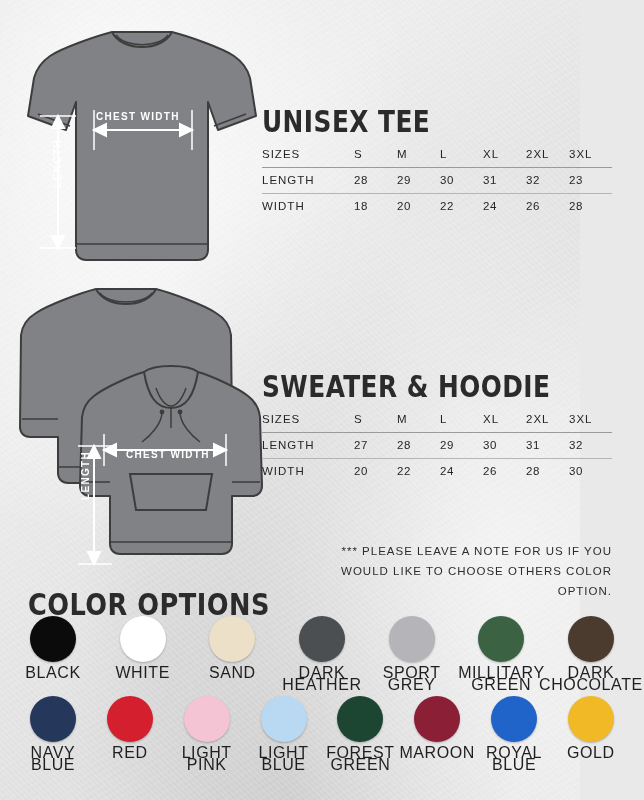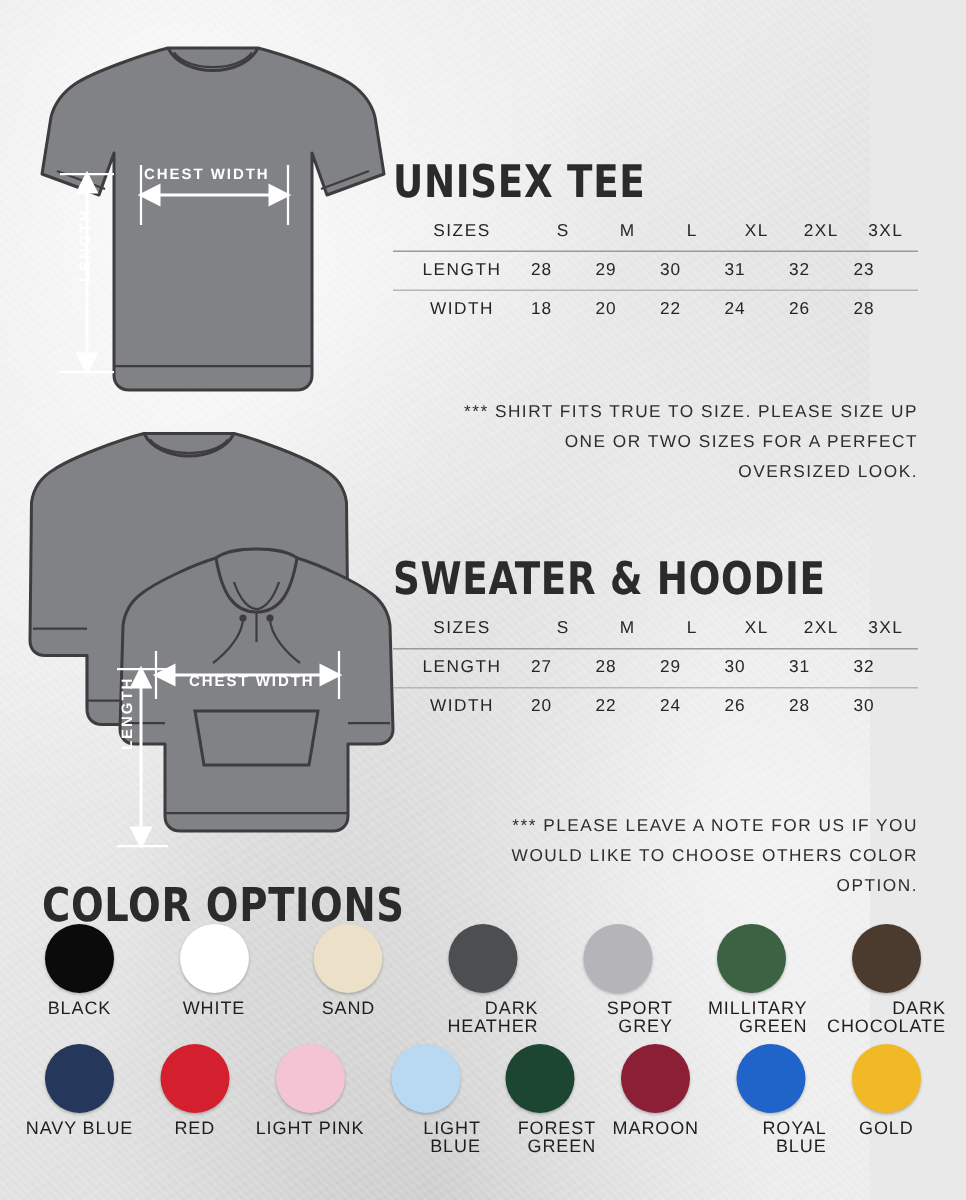--- a/index.html
+++ b/index.html
@@ -56,21 +56,21 @@
     color: #262626;
     letter-spacing: .6px;
   }
   #unisex-table { left: 262px; top: 142px; }
   #sweater-table { left: 262px; top: 407px; }
   .size-table table {
     border-collapse: collapse;
     width: 100%;
   }
   .size-table th, .size-table td {
-    text-align: center;
+    text-align: left;
     padding: 6px 0 7px 0;
     font-weight: normal;
   }
   .size-table thead th {
     border-bottom: 1px solid #9a9a9a;
     font-size: 11.5px;
     letter-spacing: 1px;
   }
   .size-table tbody tr td {
     border-bottom: 1px solid #b5b5b5;
@@ -132,23 +132,23 @@
     align-items: center;
   }
   .swatch {
     width: 46px;
     height: 46px;
     border-radius: 50%;
     box-shadow: 0 1px 2px rgba(0,0,0,.25);
   }
   .swatch-label {
     margin-top: 5px;
-    font-size: 12px;
+    font-size: 16px;
     letter-spacing: .6px;
-    text-align: right;
+    text-align: center;
     color: #1f1f1f;
     line-height: 11.5px;
     text-transform: uppercase;
   }
 </style>
 </head>
 <body>
 
 <div class="page">
   <div class="grain"></div>
@@ -257,21 +257,20 @@
           <td class="cell">20</td>
           <td class="cell">22</td>
           <td class="cell">24</td>
           <td class="cell">26</td>
           <td class="cell">28</td>
         </tr>
       </tbody>
     </table>
   </div>
 
-  <div class="note" id="note-1">*** SHIRT FITS TRUE TO SIZE. PLEASE SIZE UP ONE OR TWO SIZES FOR A PERFECT OVERSIZED LOOK.</div>
 
   <div class="head" id="sweater-title">SWEATER &amp; HOODIE</div>
 
   <div class="size-table" id="sweater-table">
     <table>
       <thead>
         <tr>
           <th class="rowlabel">SIZES</th>
           <th class="hcell">S</th>
           <th class="hcell">M</th>

